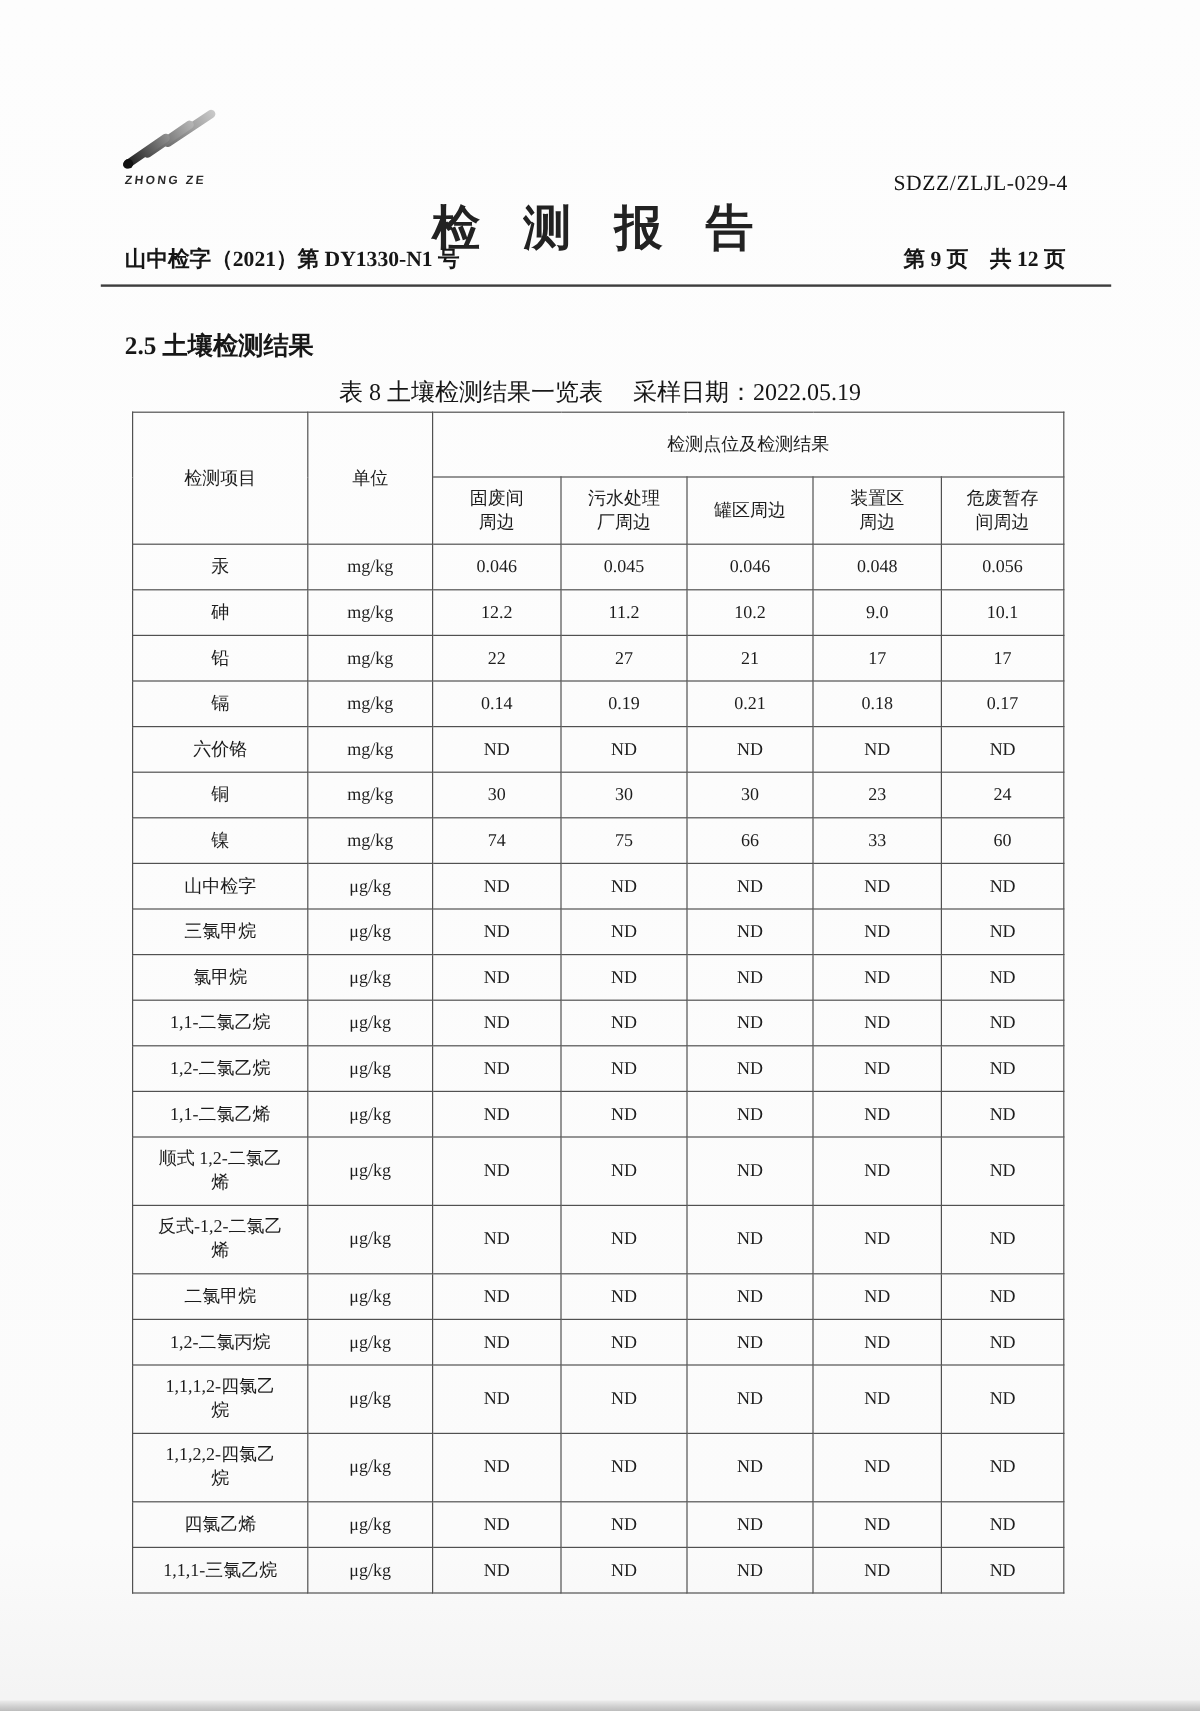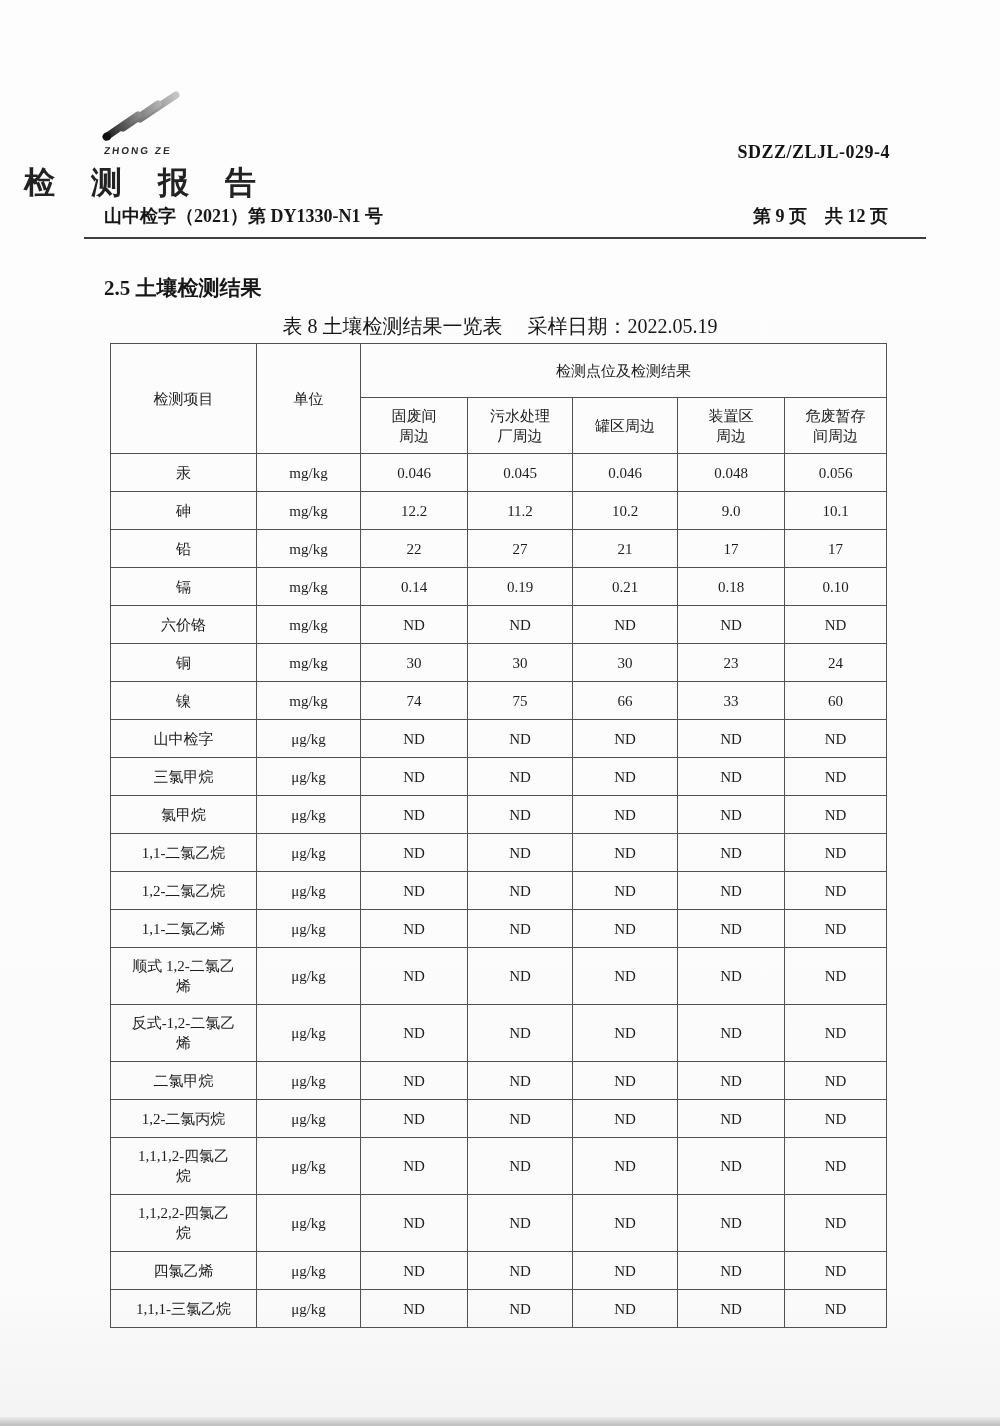--- a/index.html
+++ b/index.html
@@ -15,26 +15,26 @@
   
   .logo { position:absolute; left:96px; top:86px; width:110px; }
   .logo svg { display:block; }
   .logo-text {
     font-family:"Liberation Sans","DejaVu Sans",sans-serif;
     font-size:10px; font-weight:bold; letter-spacing:2px;
     color:#2b2b2b; transform:skewX(-6deg); margin:1px 0 0 8px;
   }
   .doc-code {
     position:absolute; top:142px; right:110px;
-    font-size:18px; font-weight:bold; letter-spacing:0.5px; color:#141414;
+    font-size:18px; font-weight:normal; letter-spacing:0.5px; color:#141414;
   }
   .report-title {
     position:absolute; top:162px; left:0; width:100%;
-    text-align:left; padding-left:24px;
-    font-size:31px; font-weight:bold; letter-spacing:36px; color:#222;
+    text-align:center; padding-left:24px;
+    font-size:40px; font-weight:bold; letter-spacing:36px; color:#222;
   }
   .subheader {
     position:absolute; top:204px; left:104px; right:112px;
     display:flex; justify-content:space-between; align-items:flex-end;
     font-size:18px; font-weight:bold; color:#161616;
   }
   .header-rule {
     position:absolute; top:237px; left:84px; width:842px; height:2px;
     background:#3e3e3e;
   }
@@ -170,21 +170,21 @@
           <td>17</td>
           <td>17</td>
         </tr>
         <tr style="height: 38px;">
           <td>镉</td>
           <td>mg/kg</td>
           <td>0.14</td>
           <td>0.19</td>
           <td>0.21</td>
           <td>0.18</td>
-          <td>0.10</td>
+          <td>0.17</td>
         </tr>
         <tr style="height: 38px;">
           <td>六价铬</td>
           <td>mg/kg</td>
           <td>ND</td>
           <td>ND</td>
           <td>ND</td>
           <td>ND</td>
           <td>ND</td>
         </tr>

